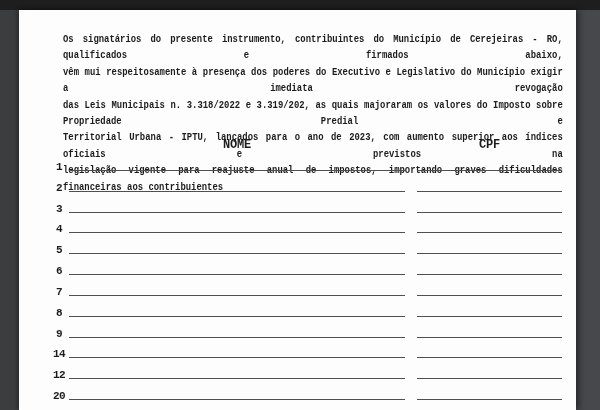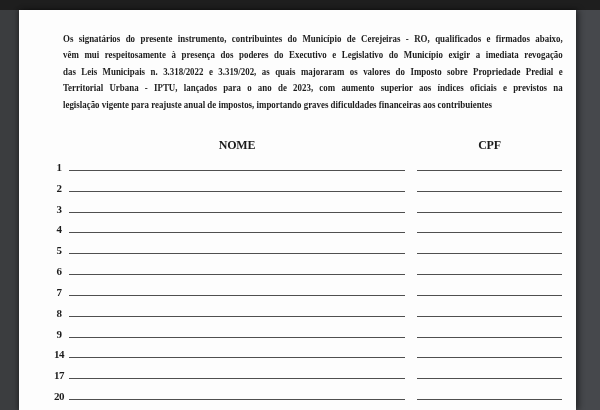--- a/index.html
+++ b/index.html
@@ -1,21 +1,21 @@
 <!DOCTYPE html>
 <html><head>
 <meta charset="utf-8">
 <style>
   html, body { margin: 0; padding: 0; background: #2b2b2b; }
   .screen {
     position: relative;
     width: 600px; height: 410px;
     overflow: hidden;
     background: #46484c;
-    font-family: Liberation Serif, serif;
+    font-family: Liberation Mono, monospace;
   }
   .top-bar {
     position: absolute; left: 0; top: 0;
     width: 600px; height: 10px;
     background: #1e1e1e;
   }
   .strip-left {
     position: absolute; left: 0; top: 10px;
     width: 19px; height: 400px;
     background: #3b3d3f;
@@ -170,21 +170,21 @@
         <span class="gap"></span>
         <span class="line line-cpf"></span>
       </div>
       <div class="row">
         <span class="num">14</span>
         <span class="line line-name"></span>
         <span class="gap"></span>
         <span class="line line-cpf"></span>
       </div>
       <div class="row">
-        <span class="num">17</span>
+        <span class="num">12</span>
         <span class="line line-name"></span>
         <span class="gap"></span>
         <span class="line line-cpf"></span>
       </div>
       <div class="row">
         <span class="num">20</span>
         <span class="line line-name"></span>
         <span class="gap"></span>
         <span class="line line-cpf"></span>
       </div>

